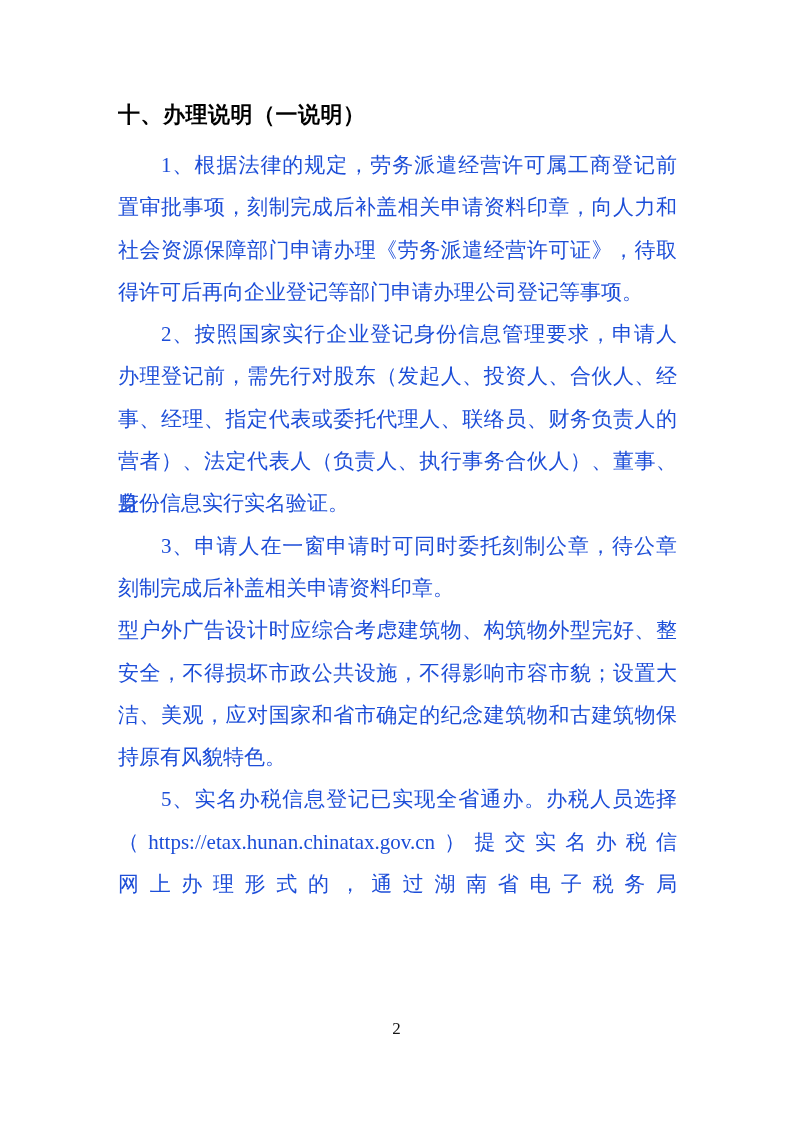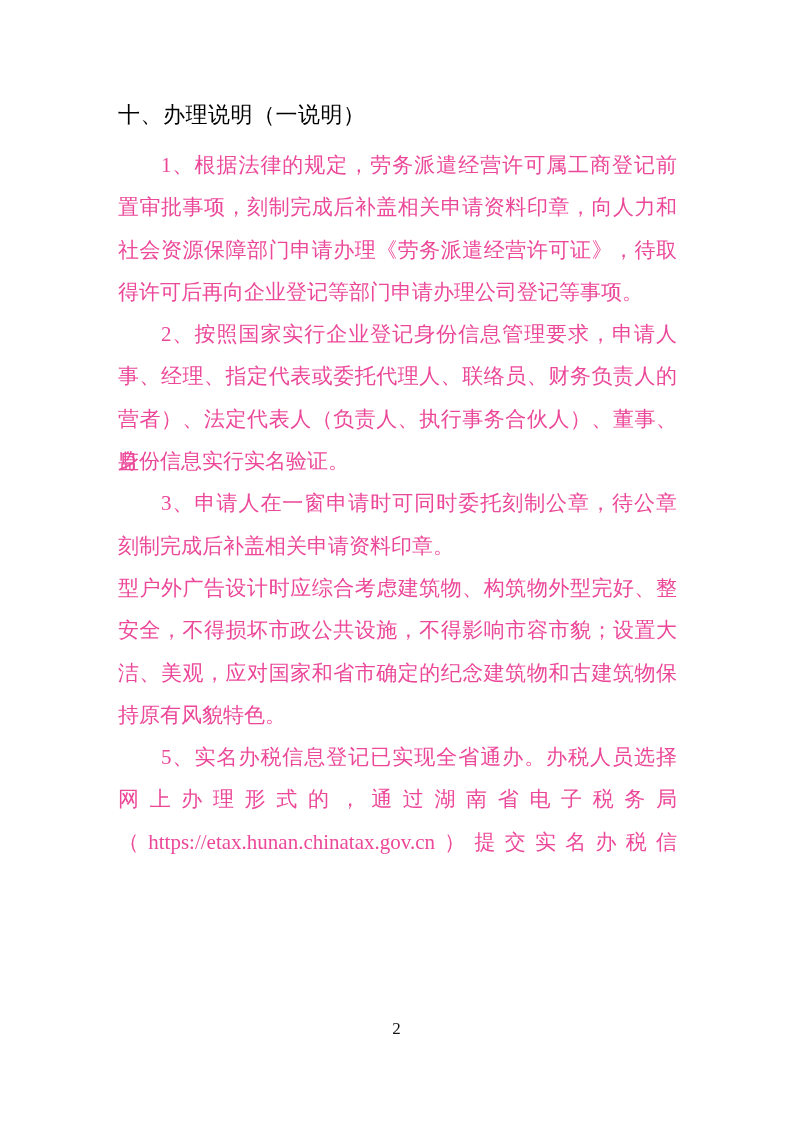--- a/index.html
+++ b/index.html
@@ -16,36 +16,36 @@
     color: #141414;
   }
   .content {
     position: absolute;
     left: 118px;
     top: 99px;
     width: 559px;
   }
   .doc-title {
     font-family: "Liberation Sans", "DejaVu Sans", sans-serif;
-    font-weight: normal;
+    font-weight: bold;
     font-size: 22px;
     line-height: 32px;
     color: #000000;
     letter-spacing: 0.5px;
     margin-bottom: 13px;
     white-space: nowrap;
   }
   .body-lines {
     font-family: "Liberation Serif", "DejaVu Serif", serif;
   }
   .line {
     font-size: 21px;
     height: 42.3px;
     line-height: 42.3px;
-    color: #ec4899;
+    color: #1d4ed8;
     white-space: nowrap;
     overflow: visible;
   }
   .line.just {
     white-space: normal;
     text-align: justify;
     text-align-last: justify;
   }
   .line.indent {
     text-indent: 43px;
@@ -66,28 +66,29 @@
 
 <div class="page">
   <div class="content">
     <div class="doc-title">十、办理说明（一说明）</div>
     <div class="body-lines">
         <div class="line just indent">1、根据法律的规定，劳务派遣经营许可属工商登记前</div>
         <div class="line just">置审批事项，刻制完成后补盖相关申请资料印章，向人力和</div>
         <div class="line just">社会资源保障部门申请办理《劳务派遣经营许可证》，待取</div>
         <div class="line">得许可后再向企业登记等部门申请办理公司登记等事项。</div>
         <div class="line just indent">2、按照国家实行企业登记身份信息管理要求，申请人</div>
+        <div class="line just">办理登记前，需先行对股东（发起人、投资人、合伙人、经</div>
         <div class="line just">事、经理、指定代表或委托代理人、联络员、财务负责人的</div>
         <div class="line just">营者）、法定代表人（负责人、执行事务合伙人）、董事、监</div>
         <div class="line">身份信息实行实名验证。</div>
         <div class="line just indent">3、申请人在一窗申请时可同时委托刻制公章，待公章</div>
         <div class="line">刻制完成后补盖相关申请资料印章。</div>
         <div class="line just">型户外广告设计时应综合考虑建筑物、构筑物外型完好、整</div>
         <div class="line just">安全，不得损坏市政公共设施，不得影响市容市貌；设置大</div>
         <div class="line just">洁、美观，应对国家和省市确定的纪念建筑物和古建筑物保</div>
         <div class="line">持原有风貌特色。</div>
         <div class="line just indent">5、实名办税信息登记已实现全省通办。办税人员选择</div>
+        <div class="line just">（https://etax.hunan.chinatax.gov.cn）提交实名办税信</div>
         <div class="line just">网上办理形式的，通过湖南省电子税务局</div>
-        <div class="line just">（https://etax.hunan.chinatax.gov.cn）提交实名办税信</div>
       </div>
   </div>
   <div class="page-number">2</div>
 </div>
 
 </body></html>

